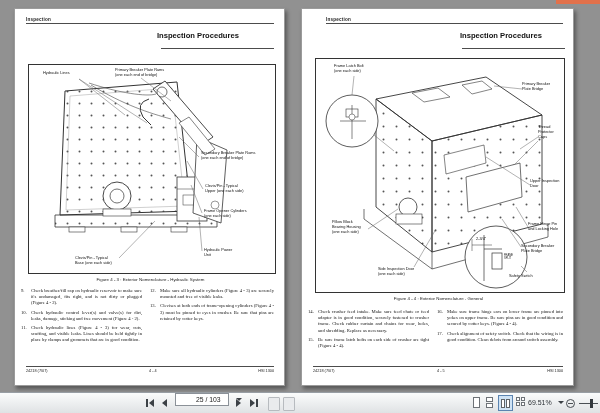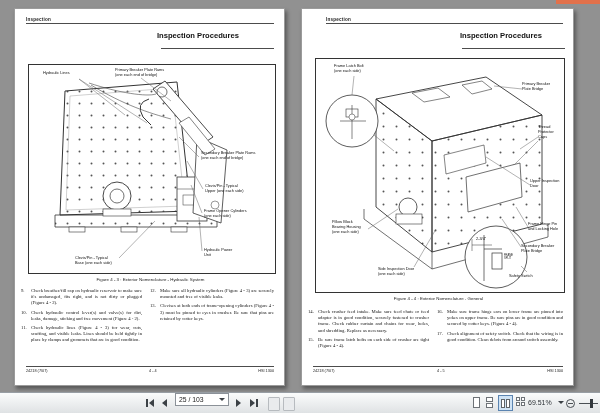--- a/index.html
+++ b/index.html
@@ -289,21 +289,21 @@
   </div>
 
   <div class="toolbar">
     <div class="tb" style="left:146px;top:6px;gap:1px;">
       <span class="vbar"></span>
         <span class="tri-l"></span>
     </div>
     <div class="tb" style="left:162px;top:6px;">
       <span class="tri-l"></span>
     </div>
-    <div class="pagefield" style="left:175px;top:0;">
+    <div class="pagefield" style="left:175px;top:0;padding-left:17px;">
       <input value="25 / 103" style="">
       <span class="caret-dn"></span>
     </div>
     <div class="tb" style="left:236px;top:6px;">
       <span class="tri-r"></span>
     </div>
     <div class="tb" style="left:250px;top:6px;gap:1px;">
       <span class="tri-r"></span>
         <span class="vbar"></span>
     </div>

